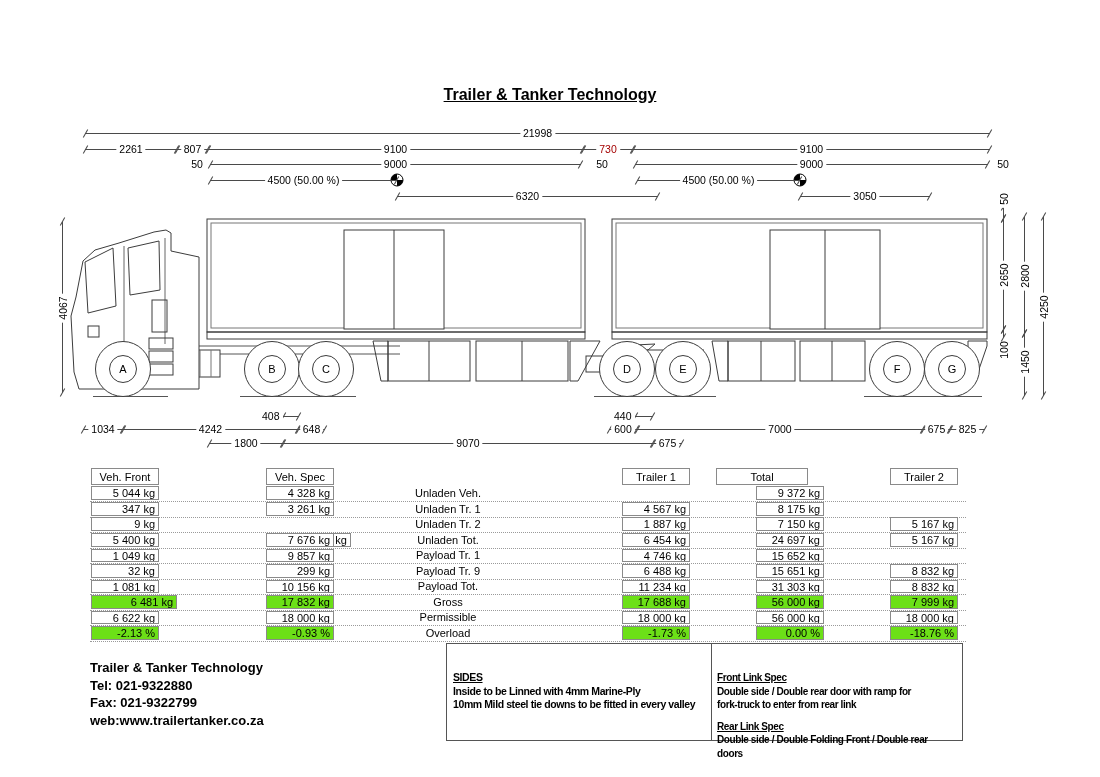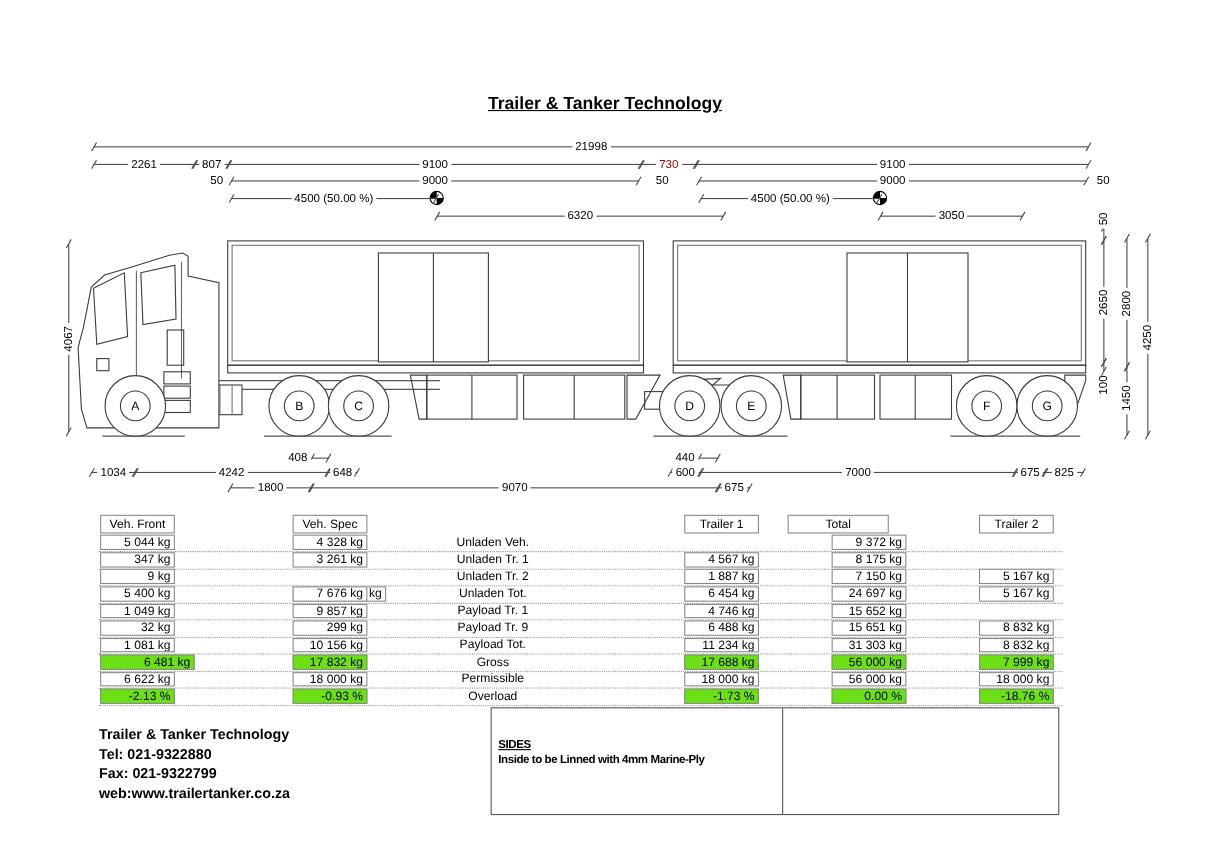--- a/index.html
+++ b/index.html
@@ -324,16 +324,26 @@
     <div>Tel: 021-9322880</div>
     <div>Fax: 021-9322799</div>
     <div>web:www.trailertanker.co.za</div>
   </div>
 
   <div class="specbox">
     <div class="specdivider"></div>
     <div class="spec-col spec-left" id="sides-spec">
       <div class="spec-head">SIDES</div>
         <div class="">Inside to be Linned with 4mm Marine-Ply</div>
+        <div class="">10mm Mild steel tie downs to be fitted in every valley</div>
+      </div>
+    <div class="spec-col spec-right" id="link-spec">
+      <div class="spec-head">Front Link Spec</div>
+    <div class="">Double side / Double rear door with ramp for</div>
+        <div class="">fork-truck to enter from rear link</div>
+        <div class="spec-gap"></div>
+        <div class="spec-head">Rear Link Spec</div>
+        <div class="">Double side / Double Folding Front / Double rear</div>
+        <div class="">doors</div>
       </div>
   </div>
 
 </div>
 
 </body></html>

